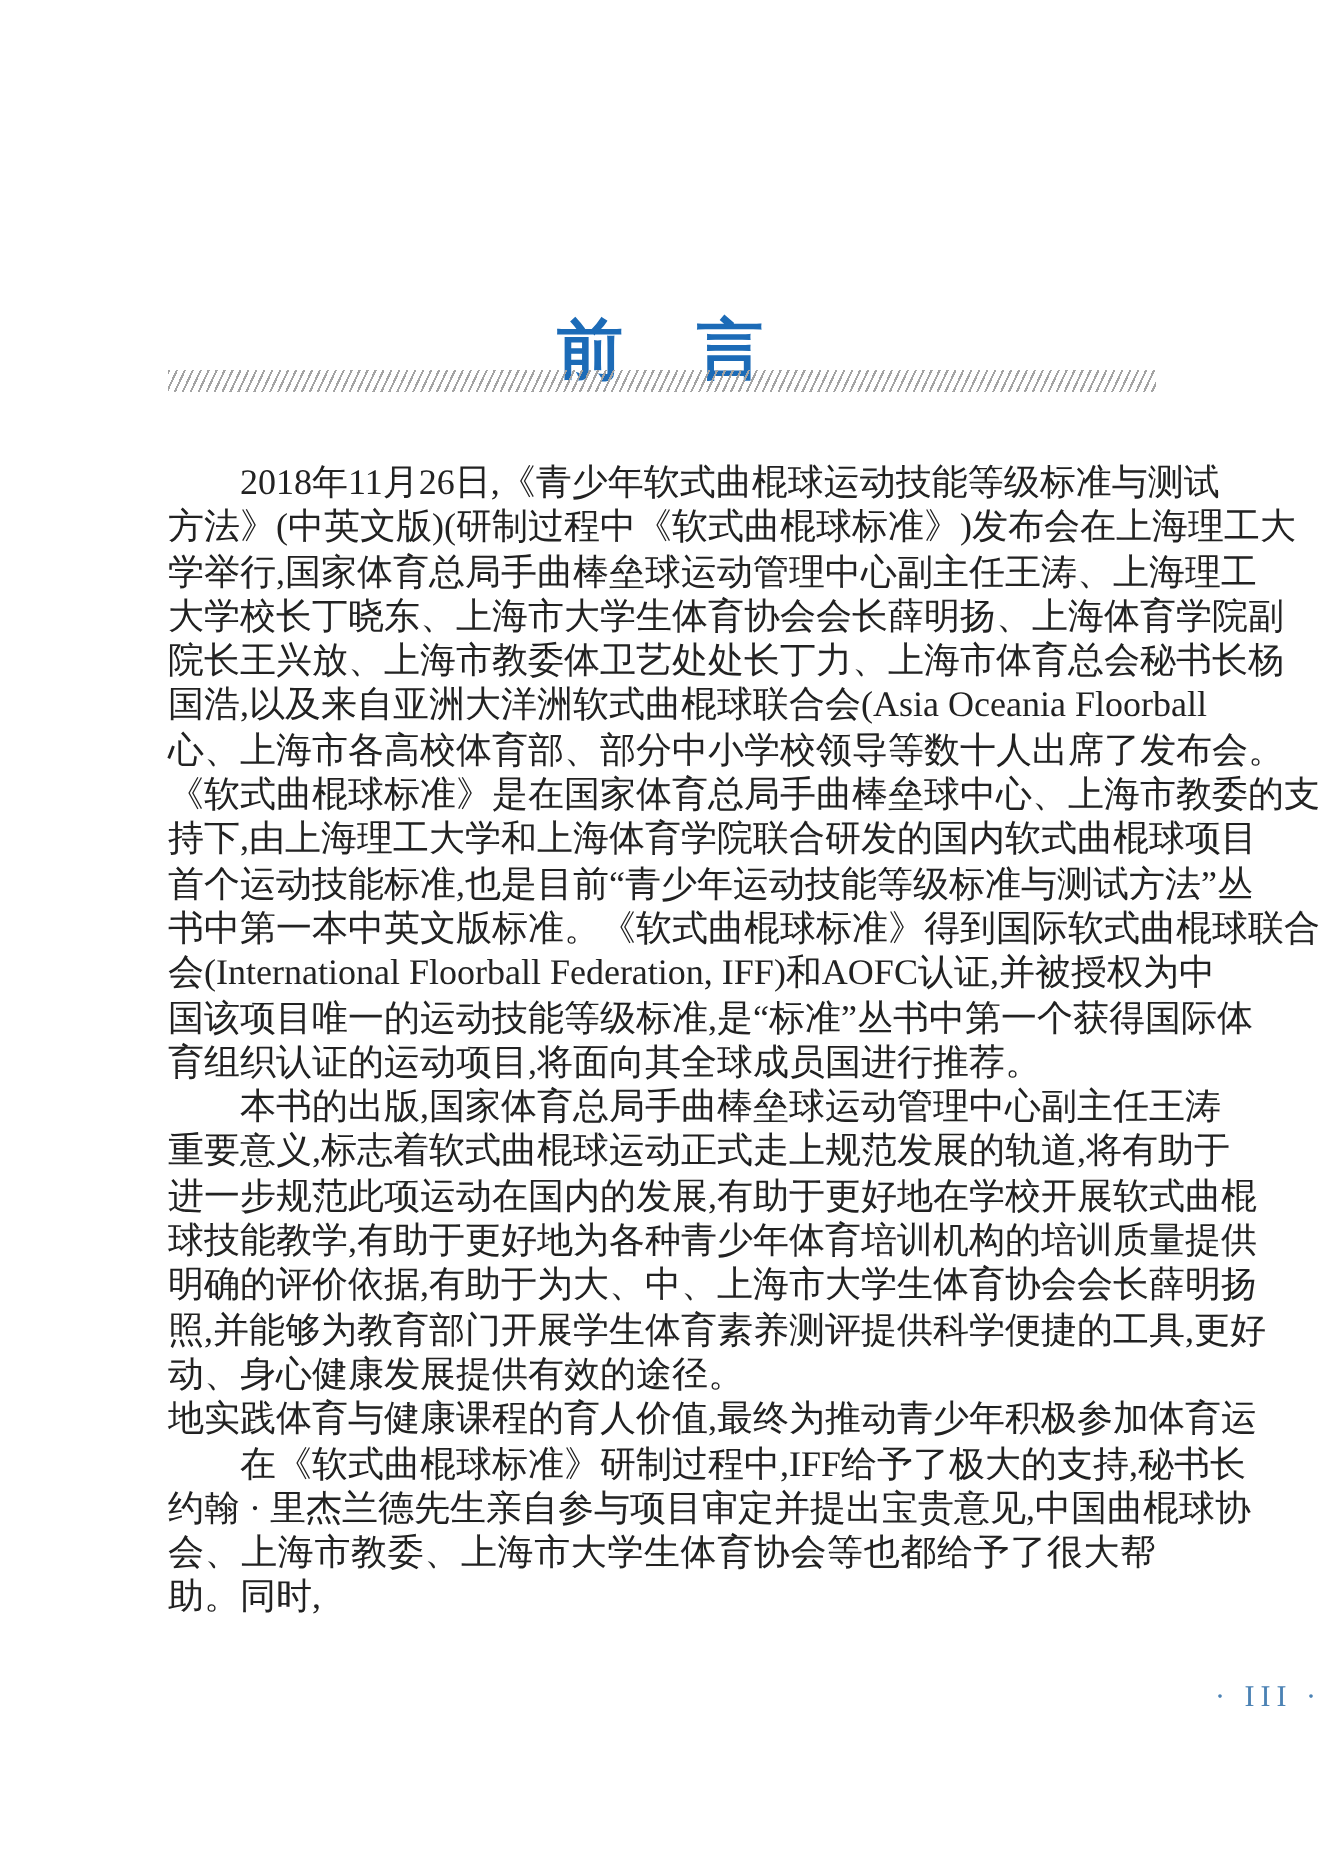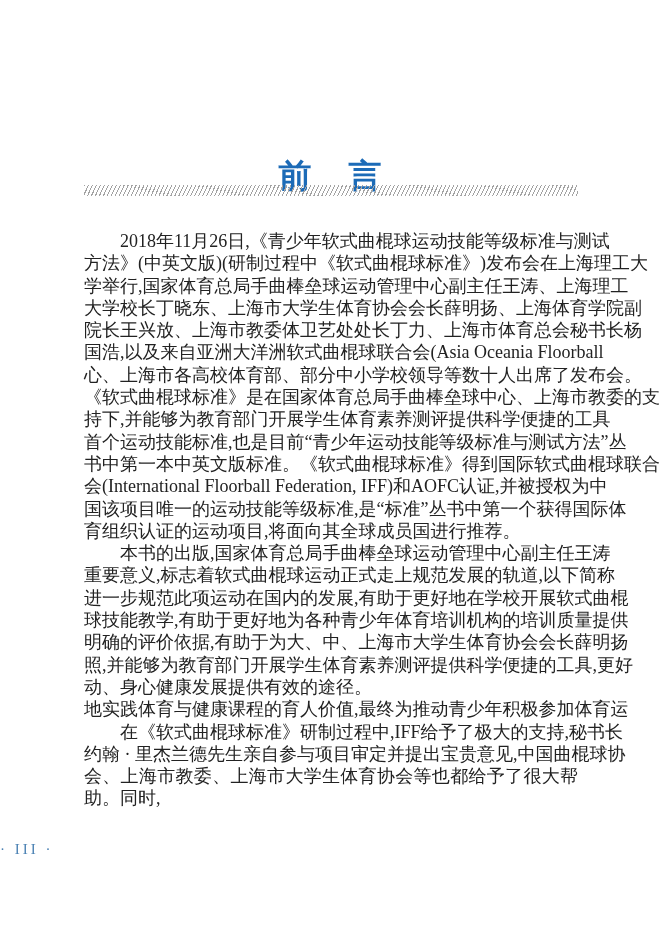--- a/index.html
+++ b/index.html
@@ -60,21 +60,21 @@
   }
   .bline.last {
     text-align-last: left;
     white-space: normal;
   }
   .folio {
     position: absolute;
     top: 841px;
     left: 0;
     width: 100%;
-    text-align: left;
+    text-align: right;
     font-size: 15px;
     letter-spacing: 3px;
     color: #4b82b4;
   }
 </style>
 </head>
 <body>
 
 <div class="page">
 
@@ -85,30 +85,30 @@
   <div class="body-text">
     <div class="paragraph">
         <div class="bline first">2018年11月26日,《青少年软式曲棍球运动技能等级标准与测试</div>
         <div class="bline">方法》(中英文版)(研制过程中《软式曲棍球标准》)发布会在上海理工大</div>
         <div class="bline">学举行,国家体育总局手曲棒垒球运动管理中心副主任王涛、上海理工</div>
         <div class="bline">大学校长丁晓东、上海市大学生体育协会会长薛明扬、上海体育学院副</div>
         <div class="bline">院长王兴放、上海市教委体卫艺处处长丁力、上海市体育总会秘书长杨</div>
         <div class="bline">国浩,以及来自亚洲大洋洲软式曲棍球联合会(Asia Oceania Floorball</div>
         <div class="bline">心、上海市各高校体育部、部分中小学校领导等数十人出席了发布会。</div>
         <div class="bline">《软式曲棍球标准》是在国家体育总局手曲棒垒球中心、上海市教委的支</div>
-        <div class="bline">持下,并能够为教育部门开展学生体育素养测评提供科学便捷的工具</div>
+        <div class="bline">持下,由上海理工大学和上海体育学院联合研发的国内软式曲棍球项目</div>
         <div class="bline">首个运动技能标准,也是目前“青少年运动技能等级标准与测试方法”丛</div>
         <div class="bline">书中第一本中英文版标准。《软式曲棍球标准》得到国际软式曲棍球联合</div>
         <div class="bline">会(International Floorball Federation, IFF)和AOFC认证,并被授权为中</div>
         <div class="bline">国该项目唯一的运动技能等级标准,是“标准”丛书中第一个获得国际体</div>
         <div class="bline last">育组织认证的运动项目,将面向其全球成员国进行推荐。</div>
       </div>
     <div class="paragraph">
         <div class="bline first">本书的出版,国家体育总局手曲棒垒球运动管理中心副主任王涛</div>
-        <div class="bline">重要意义,标志着软式曲棍球运动正式走上规范发展的轨道,以下简称</div>
+        <div class="bline">重要意义,标志着软式曲棍球运动正式走上规范发展的轨道,将有助于</div>
         <div class="bline">进一步规范此项运动在国内的发展,有助于更好地在学校开展软式曲棍</div>
         <div class="bline">球技能教学,有助于更好地为各种青少年体育培训机构的培训质量提供</div>
         <div class="bline">明确的评价依据,有助于为大、中、上海市大学生体育协会会长薛明扬</div>
         <div class="bline">照,并能够为教育部门开展学生体育素养测评提供科学便捷的工具,更好</div>
         <div class="bline last">动、身心健康发展提供有效的途径。</div>
         <div class="bline">地实践体育与健康课程的育人价值,最终为推动青少年积极参加体育运</div>
       </div>
     <div class="paragraph">
         <div class="bline first">在《软式曲棍球标准》研制过程中,IFF给予了极大的支持,秘书长</div>
         <div class="bline">约翰 · 里杰兰德先生亲自参与项目审定并提出宝贵意见,中国曲棍球协</div>

